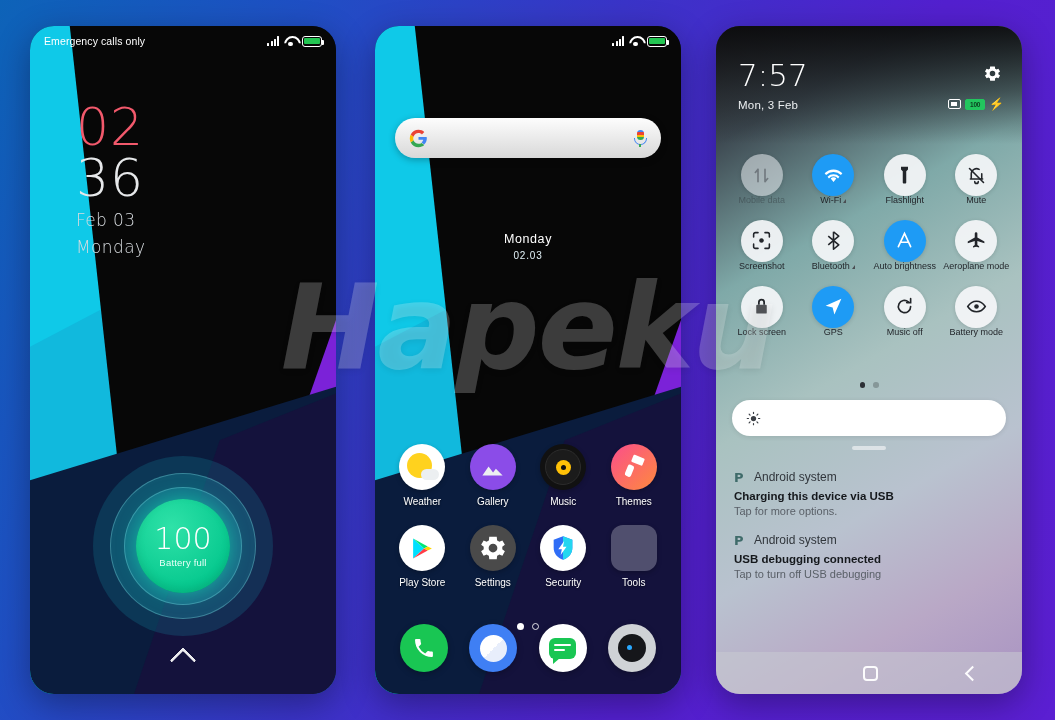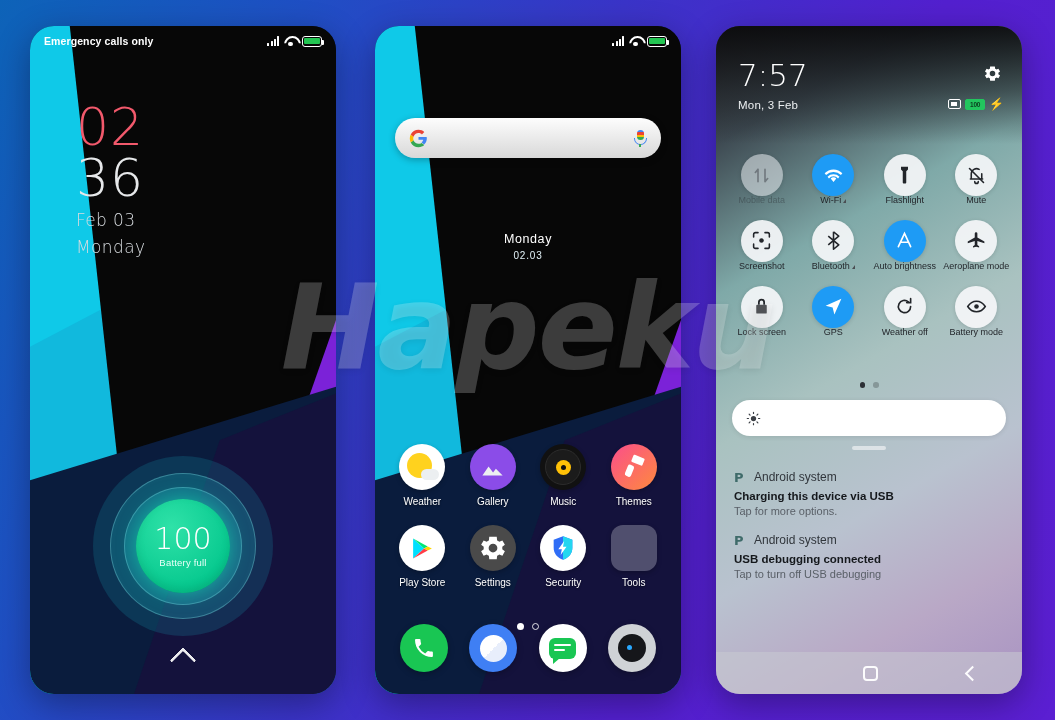--- a/index.html
+++ b/index.html
@@ -60,21 +60,21 @@
     position: absolute; inset: 0; background: #14123c;
     clip-path: polygon(62% 62%, 100% 55%, 100% 100%, 34% 100%);
   }
 
   
   .statusbar {
     position: absolute; top: 0; left: 0; right: 0; height: 30px; z-index: 20;
     display: flex; align-items: center; justify-content: space-between;
     padding: 0 14px; color: #fff;
   }
-  .sb-left { font-size: 10.5px; font-weight: bold; letter-spacing: .1px; }
+  .sb-left { font-size: 10.5px; font-weight: normal; letter-spacing: .1px; }
   .sb-right { display: flex; align-items: center; gap: 5px; }
   .ico-signal { display: flex; align-items: flex-end; gap: 1.2px; height: 10px; }
   .ico-signal i { display: block; width: 2px; background: #fff; border-radius: .5px; }
   .ico-signal i:nth-child(1){height:3px}.ico-signal i:nth-child(2){height:5px}
   .ico-signal i:nth-child(3){height:7.5px}.ico-signal i:nth-child(4){height:10px}
   .ico-wifi { width: 13px; height: 10px; position: relative; }
   .ico-wifi::before {
     content:''; position:absolute; left:0; top:0; width:13px; height:13px;
     border: 2.2px solid #fff; border-radius: 50%;
     clip-path: polygon(0 0, 100% 0, 100% 42%, 0 42%);
@@ -632,21 +632,21 @@
           </div>
       </div>
       <div class="tile">
         <div class="tile-ic">
           <svg viewBox="0 0 24 24" fill="none" stroke="currentColor" stroke-width="1.9" stroke-linecap="round">
               <path d="M19 12a7 7 0 11-2.6-5.4"></path>
               <path d="M19 3v4.5h-4.5"></path>
             </svg>
         </div>
         <div class="tile-lb">
-            <span>Weather off</span>
+            <span>Music off</span>
           </div>
       </div>
       <div class="tile">
         <div class="tile-ic">
           <svg viewBox="0 0 24 24" fill="none" stroke="currentColor" stroke-width="1.8">
               <path d="M2 12s3.8-6 10-6 10 6 10 6-3.8 6-10 6-10-6-10-6z"></path>
               <circle cx="12" cy="12" r="2.6" fill="currentColor" stroke="none"></circle>
             </svg>
         </div>
         <div class="tile-lb">

